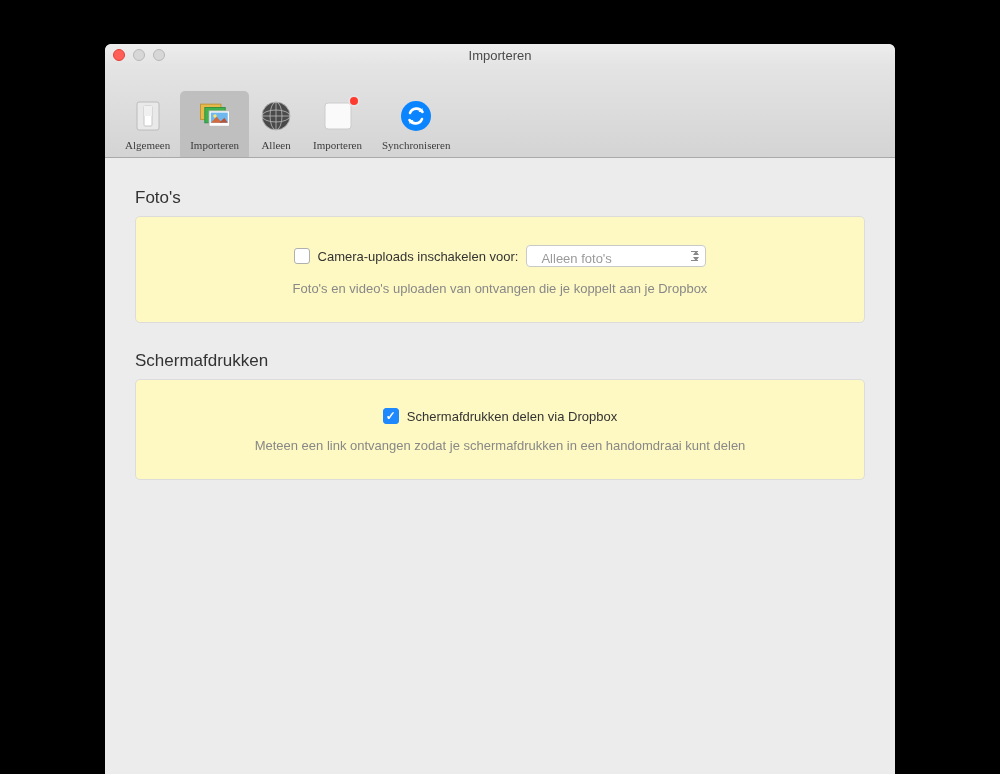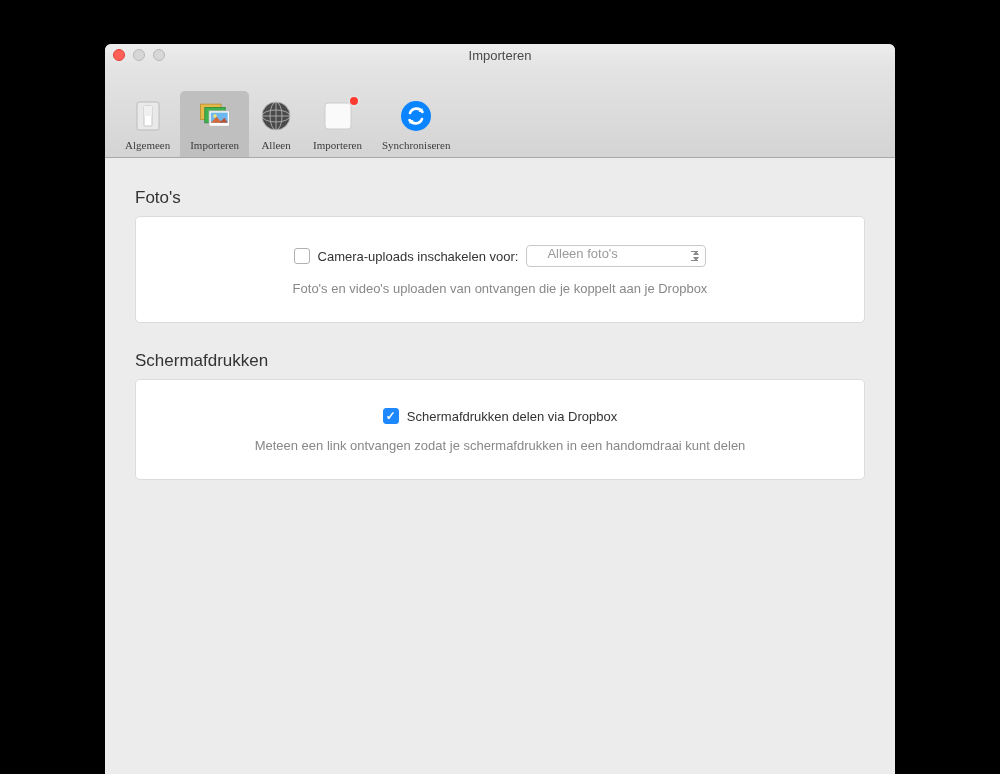--- a/index.html
+++ b/index.html
@@ -80,21 +80,21 @@
     flex:1;
     padding:30px 30px 20px 30px;
     position:relative;
   }
   .section-label {
     font-size:17px;
     color:#333;
     margin-bottom:8px;
   }
   .panel {
-    background:#ffffff;
+    background:#fef9c3;
     border:1px solid #dcdcdc;
     border-radius:5px;
     padding:28px 30px 26px 30px;
     text-align:center;
   }
   .row { display:flex; align-items:center; justify-content:center; gap:8px; }
   .checkbox {
     width:16px; height:16px;
     border:1px solid #b0b0b0;
     border-radius:3px;
@@ -117,22 +117,22 @@
     font-size:13px;
     color:#333;
   }
   .select {
     width:180px; height:22px;
     background:#fff;
     border:1px solid #c9c9c9;
     border-radius:4px;
     font-size:13px;
     color:#9a9a9a;
-    padding:0 22px 0 20px;
-    display:flex; align-items:flex-start;
+    padding:0 22px 0 14px;
+    display:flex; align-items:flex-end;
     position:relative;
   }
   .select::after{
     content:'';
     position:absolute; right:6px; top:3px;
     width:10px; height:14px;
     background:
       linear-gradient(#888,#888) no-repeat center 2px/7px 1px,
       linear-gradient(#888,#888) no-repeat center 11px/7px 1px;
     

